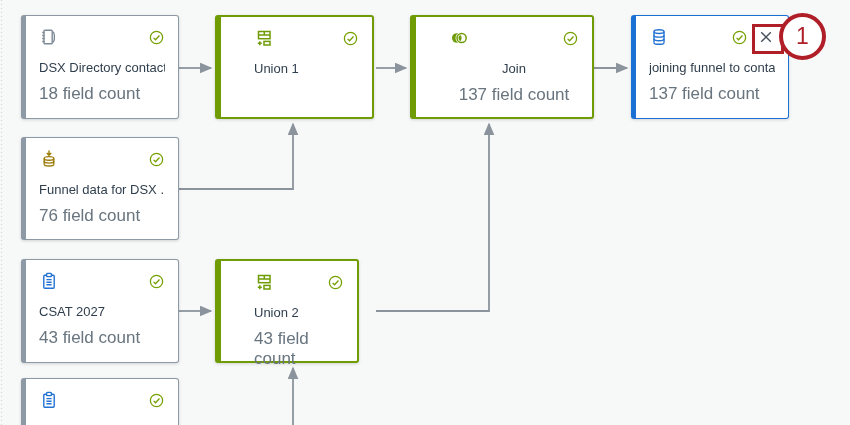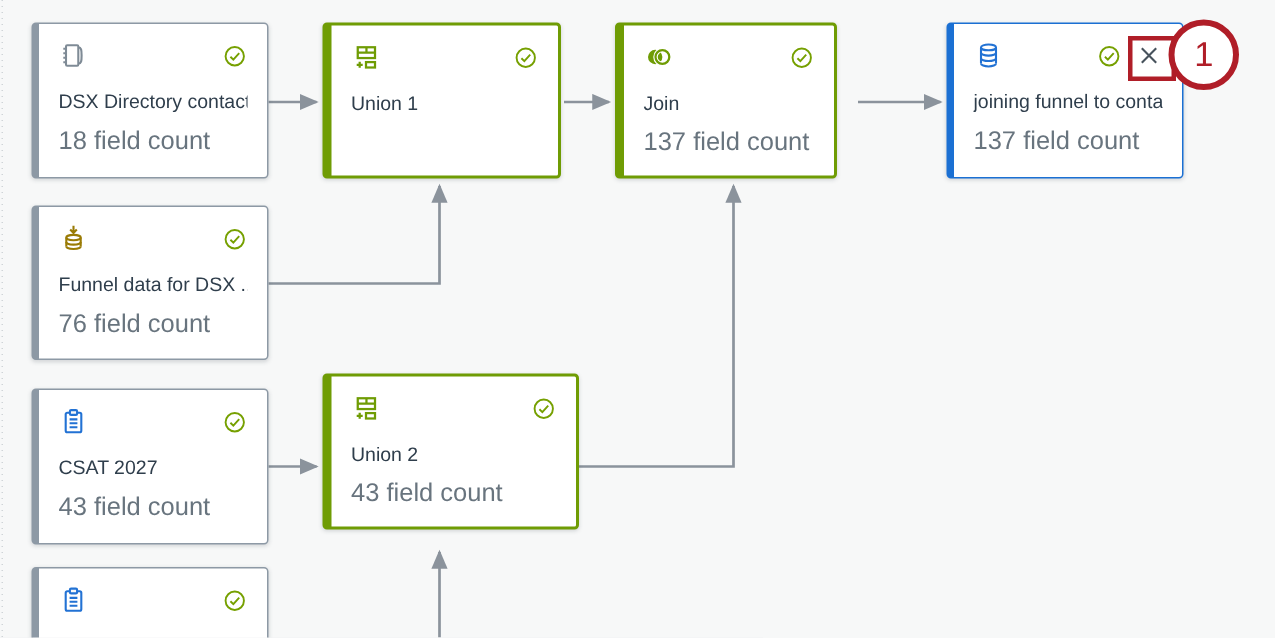--- a/index.html
+++ b/index.html
@@ -4,29 +4,29 @@
 <style>
   html,body{margin:0;padding:0;}
   body{font-family:"Liberation Sans","DejaVu Sans",sans-serif;background:#eceeef;}
   .canvas{position:relative;width:850px;height:425px;background:#f7f8f8;overflow:hidden;}
   .grid-edge{position:absolute;left:1px;top:0;width:1px;height:100%;
     background:repeating-linear-gradient(to bottom,#cfd4d7 0 1px,transparent 1px 4px);}
   .edges{position:absolute;left:0;top:0;z-index:1;pointer-events:none;}
   .node{position:absolute;width:158px;height:104px;background:#fff;box-sizing:border-box;
     border:1px solid #8d99a5;border-left:5px solid #8d99a5;border-radius:3px;
     box-shadow:0 1px 3px rgba(40,50,60,.18);z-index:2;cursor:pointer;}
-  .node.green{border:2px solid #6f9c04;border-left:6px solid #6f9c04;}
+  .node.green{border:2px solid #6f9c04;border-left:6px solid #6f9c04;padding-left:20px;}
   .node.blue{border:1px solid #1b70d3;border-left:5px solid #1b70d3;}
   .node-a{left:21px;top:15px;}
   .node-b{left:215px;top:15px;width:159px;}
-  .node-c{left:410px;top:15px;width:148px;}
+  .node-c{left:410px;top:15px;width:184px;text-align:center;}
   .node-d{left:631px;top:15px;}
   .node-e{left:21px;top:137px;height:103px;}
   .node-f{left:21px;top:259px;}
-  .node-g{left:215px;top:249px;width:171px;}
+  .node-g{left:215px;top:259px;width:144px;}
   .node-h{left:21px;top:378px;}
   .head{display:flex;align-items:center;padding:11px 13px 0 13px;}
   .head .spacer{flex:1;}
   .icon{display:inline-flex;line-height:0;}
   .close-btn{display:inline-flex;align-items:center;justify-content:center;
     width:18px;height:18px;margin-left:9px;padding:0;border:none;background:transparent;
     cursor:pointer;line-height:0;}
   .title{margin:13px 13px 0 13px;font-size:13px;color:#2f3e4c;
     white-space:nowrap;overflow:hidden;}
   .subtitle{margin:9px 13px 0 13px;font-size:17px;color:#68747e;}

